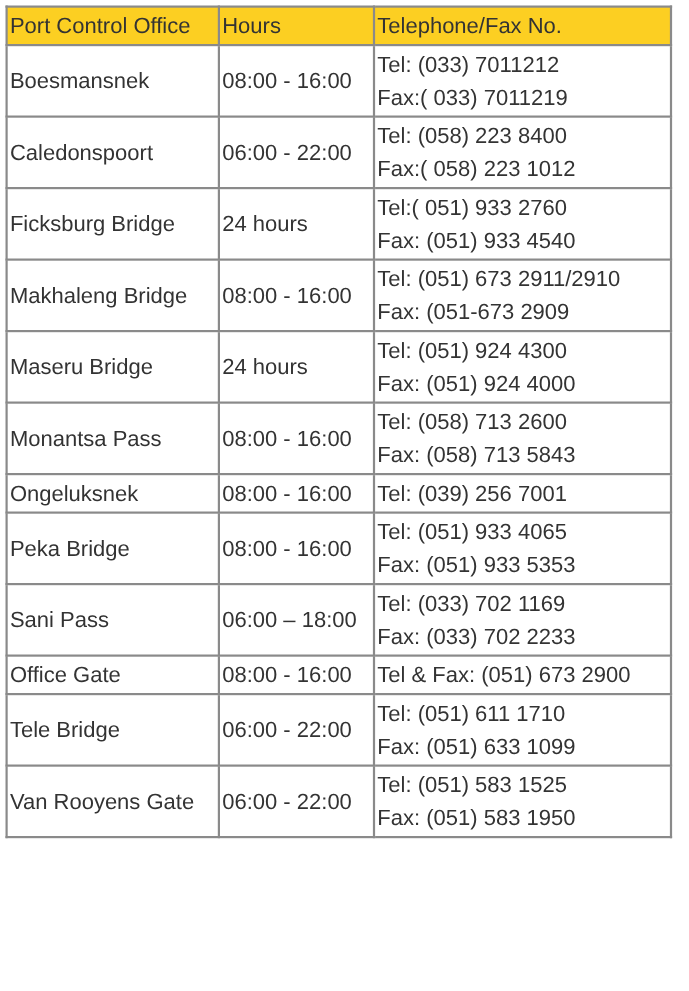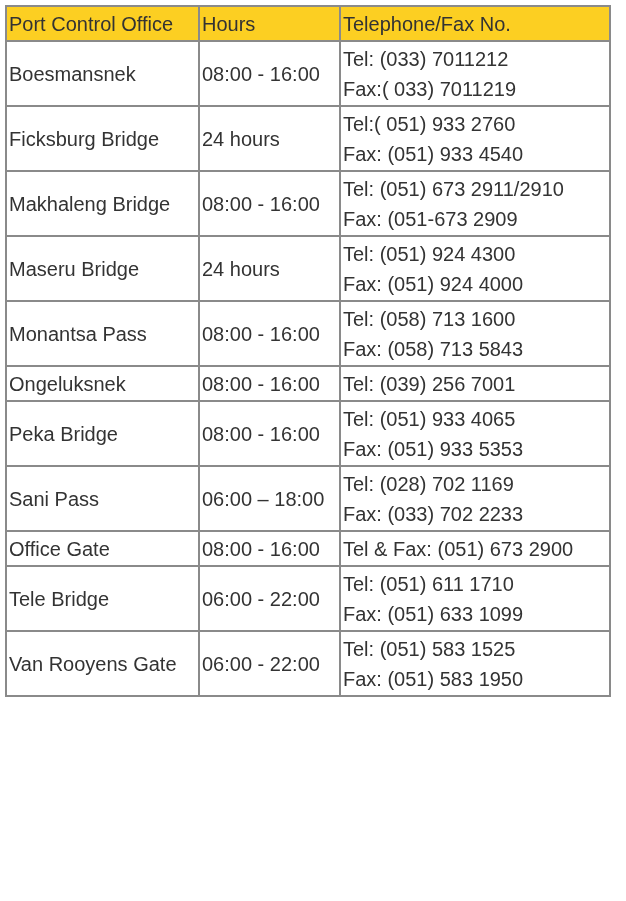--- a/index.html
+++ b/index.html
@@ -67,20 +67,28 @@
 
       <tr class="two">
         <td>Boesmansnek</td>
         <td>08:00 - 16:00</td>
         <td>
           <span class="line">Tel: (033) 7011212</span>
           <span class="line">Fax:( 033) 7011219</span>
         </td>
       </tr>
 
+      <tr class="two">
+        <td>Caledonspoort</td>
+        <td>06:00 - 22:00</td>
+        <td>
+          <span class="line">Tel: (058) 223 8400</span>
+          <span class="line">Fax:( 058) 223 1012</span>
+        </td>
+      </tr>
 
       <tr class="two">
         <td>Ficksburg Bridge</td>
         <td>24 hours</td>
         <td>
           <span class="line">Tel:( 051) 933 2760</span>
           <span class="line">Fax: (051) 933 4540</span>
         </td>
       </tr>
 
@@ -99,21 +107,21 @@
         <td>
           <span class="line">Tel: (051) 924 4300</span>
           <span class="line">Fax: (051) 924 4000</span>
         </td>
       </tr>
 
       <tr class="two">
         <td>Monantsa Pass</td>
         <td>08:00 - 16:00</td>
         <td>
-          <span class="line">Tel: (058) 713 1600</span>
+          <span class="line">Tel: (058) 713 2600</span>
           <span class="line">Fax: (058) 713 5843</span>
         </td>
       </tr>
 
       <tr class="one">
         <td>Ongeluksnek</td>
         <td>08:00 - 16:00</td>
         <td>
           <span class="line">Tel: (039) 256 7001</span>
         </td>
@@ -127,21 +135,21 @@
           <span class="line">Fax: (051) 933 5353</span>
         </td>
       </tr>
 
 
 
       <tr class="two">
         <td>Sani Pass</td>
         <td>06:00 – 18:00</td>
         <td>
-          <span class="line">Tel: (028) 702 1169</span>
+          <span class="line">Tel: (033) 702 1169</span>
           <span class="line">Fax: (033) 702 2233</span>
         </td>
       </tr>
 
       <tr class="one">
         <td>Office Gate</td>
         <td>08:00 - 16:00</td>
         <td>
           <span class="line">Tel &amp; Fax: (051) 673 2900</span>
         </td>

